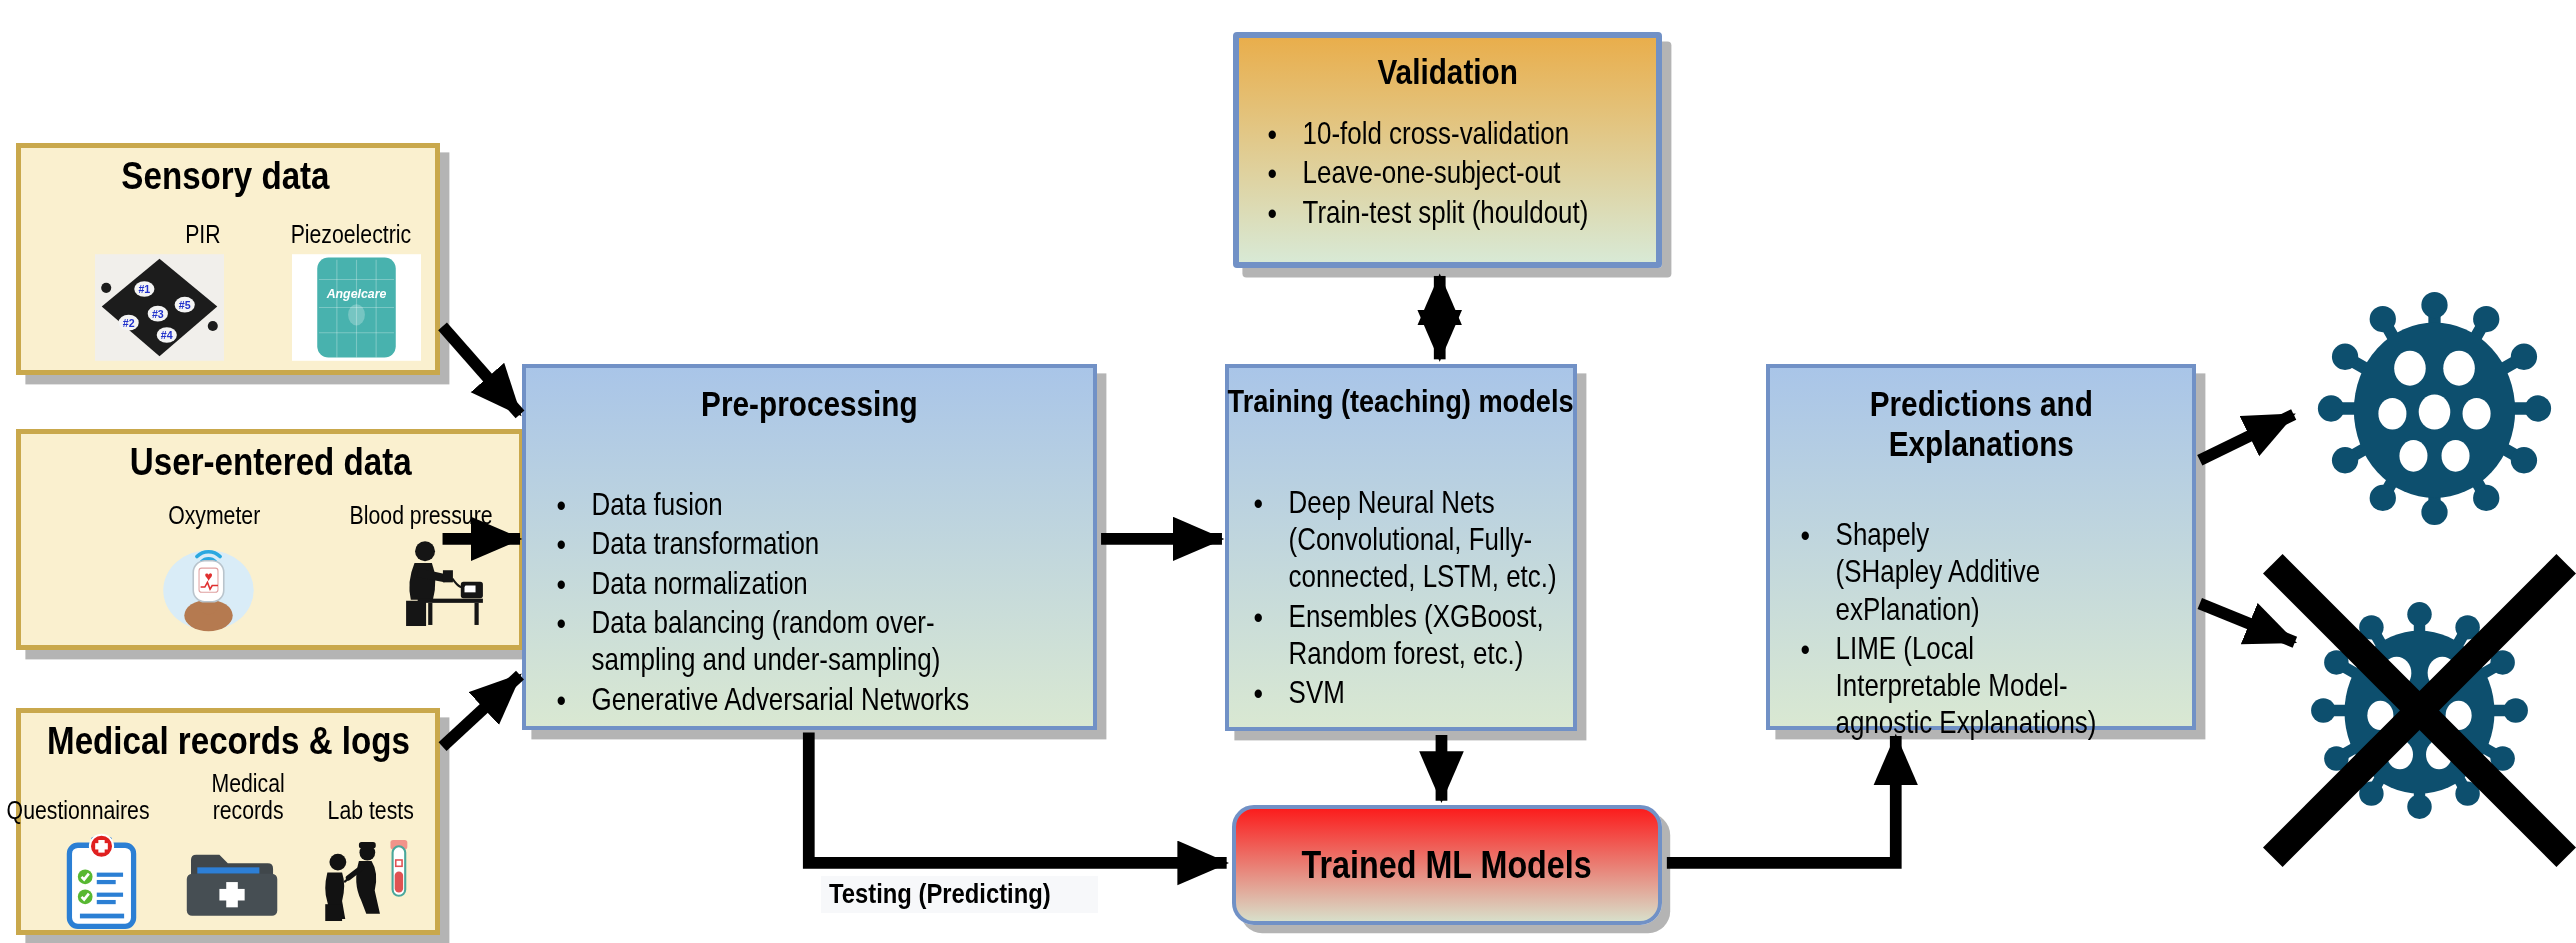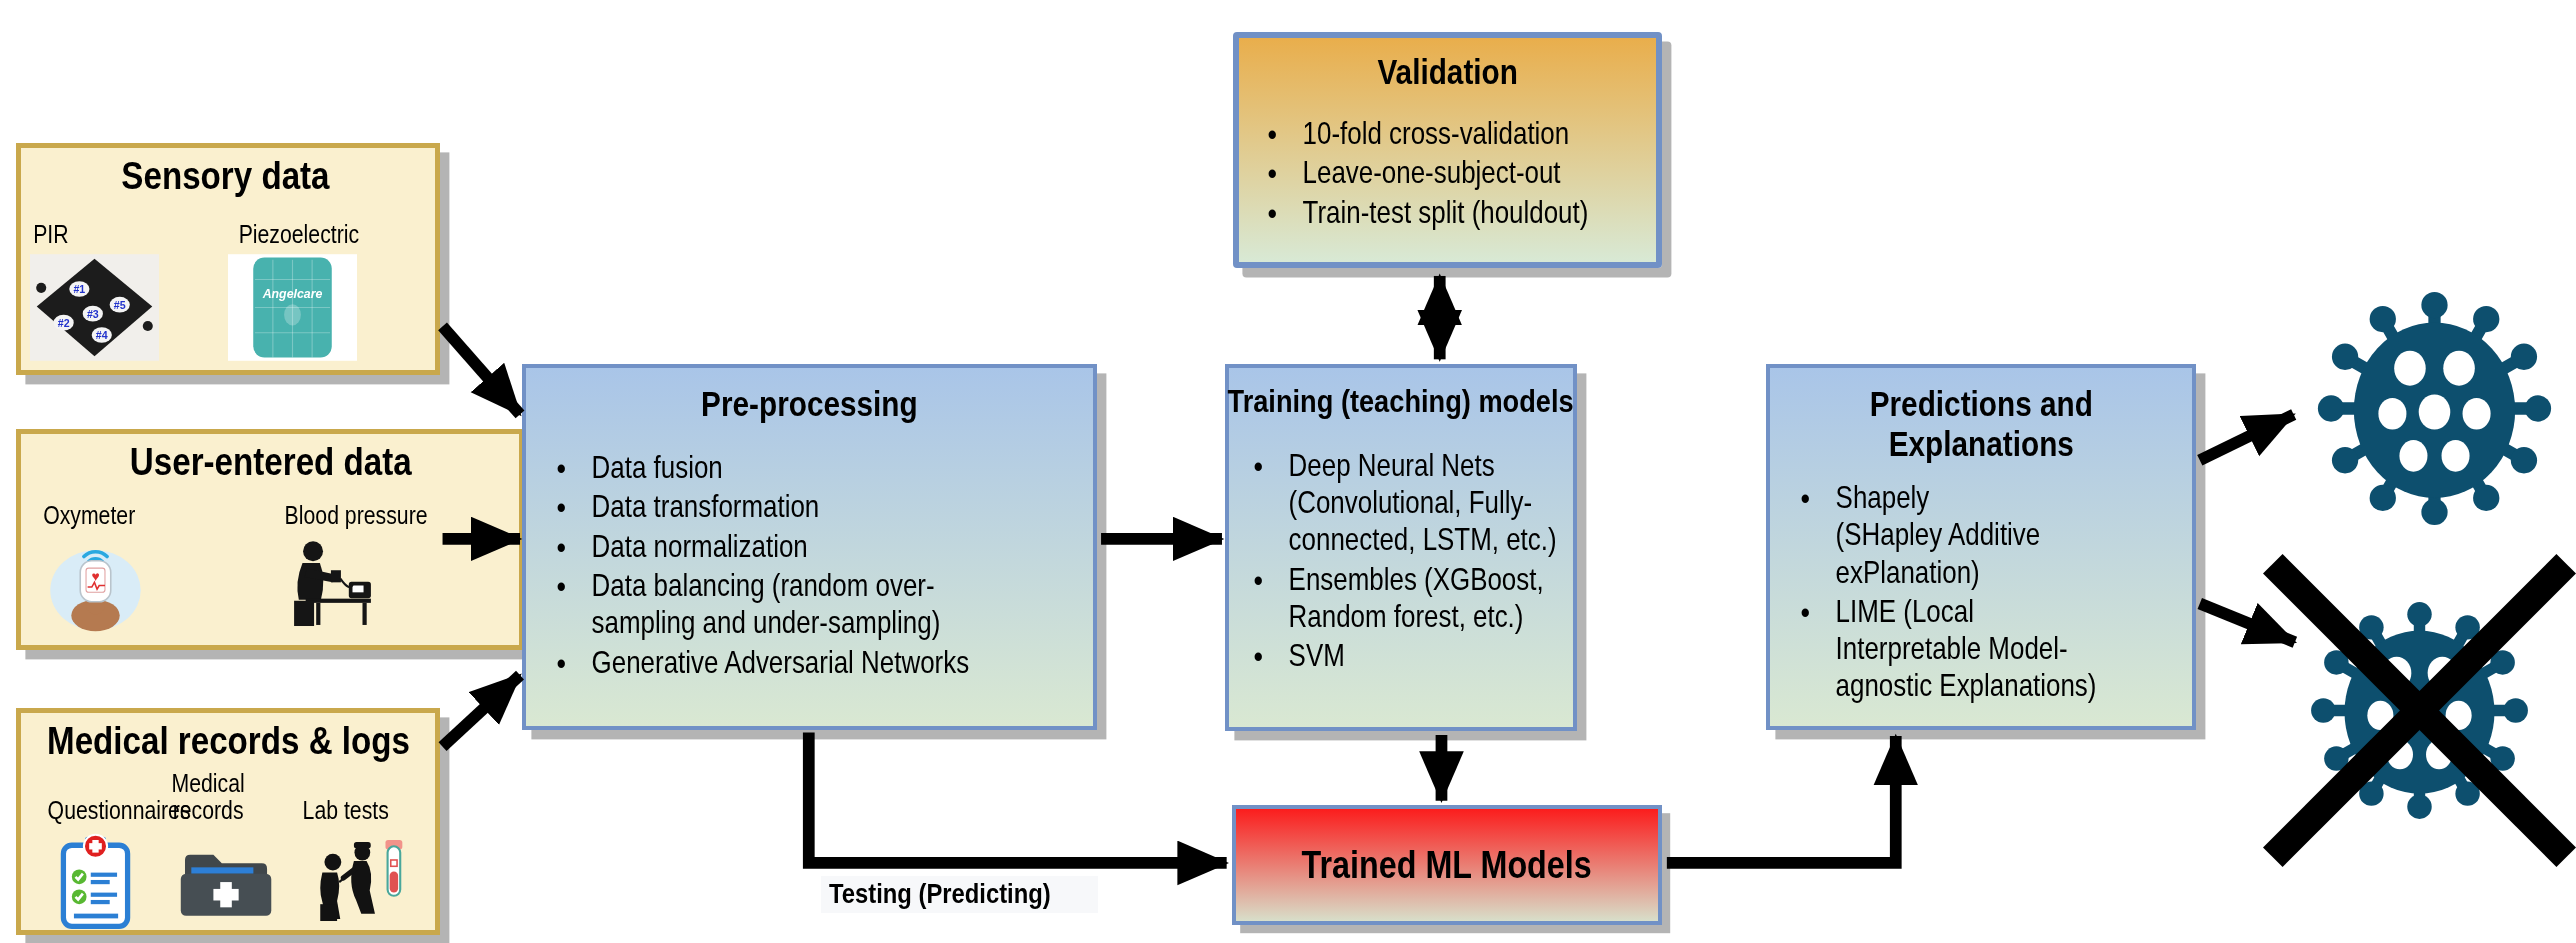--- a/index.html
+++ b/index.html
@@ -8,30 +8,30 @@
     font-family:"Liberation Sans", sans-serif;color:#000;overflow:hidden;
   }
   .box{position:absolute;box-sizing:border-box;z-index:2;}
   
   .input-box{
     background:#faf0cf;border:5.3px solid #c9a84c;box-shadow:9.4px 9.4px 0 #b4b4b4;
     display:flex;flex-direction:column;padding:8.2px 14px 9.4px 14px;
   }
   .ib-title{display:flex;justify-content:center;font-weight:bold;font-size:39px;line-height:1.05;}
   .ib-row{flex:1;display:flex;justify-content:space-around;align-items:stretch;margin-top:8.2px;gap:3.5px;}
-  .ib-cell{display:flex;flex-direction:column;align-items:flex-start;justify-content:flex-end;gap:5.9px;flex:1;min-width:0;}
+  .ib-cell{display:flex;flex-direction:column;align-items:flex-end;justify-content:flex-end;gap:5.9px;flex:1;min-width:0;}
   .ib-label{font-size:25px;text-align:center;line-height:1.08;white-space:pre-line;}
   
   .scx{display:inline-block;transform:scaleX(0.85);white-space:nowrap;}
   .scx-wrap{display:inline-block;transform:scaleX(0.85);white-space:pre-line;text-align:center;}
   
   .process-box{
     background:linear-gradient(#a9c5e8,#d9e8d2);
     border:4.1px solid #7191c6;box-shadow:9.4px 9.4px 0 #b4b4b4;
-    padding:16.4px 17.6px;display:flex;flex-direction:column;
+    padding:16.4px 17.6px;display:flex;flex-direction:column;gap:37px;
   }
   .pb-title{display:flex;justify-content:center;font-weight:bold;font-size:35px;line-height:1.12;}
   .validation-box{
     background:linear-gradient(#e9ae4c,#d8e9d5);
     border:6.5px solid #7191c6;border-radius:4px;box-shadow:9.4px 9.4px 0 #b4b4b4;
     padding:14px 16.4px;display:flex;flex-direction:column;
   }
   .trained-box{
     background:linear-gradient(#fb1d1d,#d8dfca);
     border:4.7px solid #7191c6;box-shadow:8.2px 8.2px 0 #b4b4b4;
@@ -301,21 +301,21 @@
     <ul class="bullets" style="margin-top:16.4px;">
       <li>Shapely
 (SHapley Additive
 exPlanation)</li>
       <li>LIME (Local
 Interpretable Model-
 agnostic Explanations)</li>
     </ul>
   </div>
 
-  <div class="box trained-box" style="left:1232px;top:805px;width:430px;height:120px;">
+  <div class="box trained-box" style="left:1232px;top:805px;width:430px;height:120px;border-radius:22px;">
     <div class="tb-title"><span class="scx">Trained ML Models</span></div>
   </div>
 
   <div class="testing-label"><span class="scx">Testing (Predicting)</span></div>
 
   <svg class="virus-svg" style="left:2310px;top:275px;" width="249" height="267" viewBox="-12 -12 284 284">
     <use href="#virusdef"></use>
   </svg>
 
   <svg class="virus-svg" style="left:2263px;top:545px;" width="313" height="331" viewBox="-62 -62 384 384">

